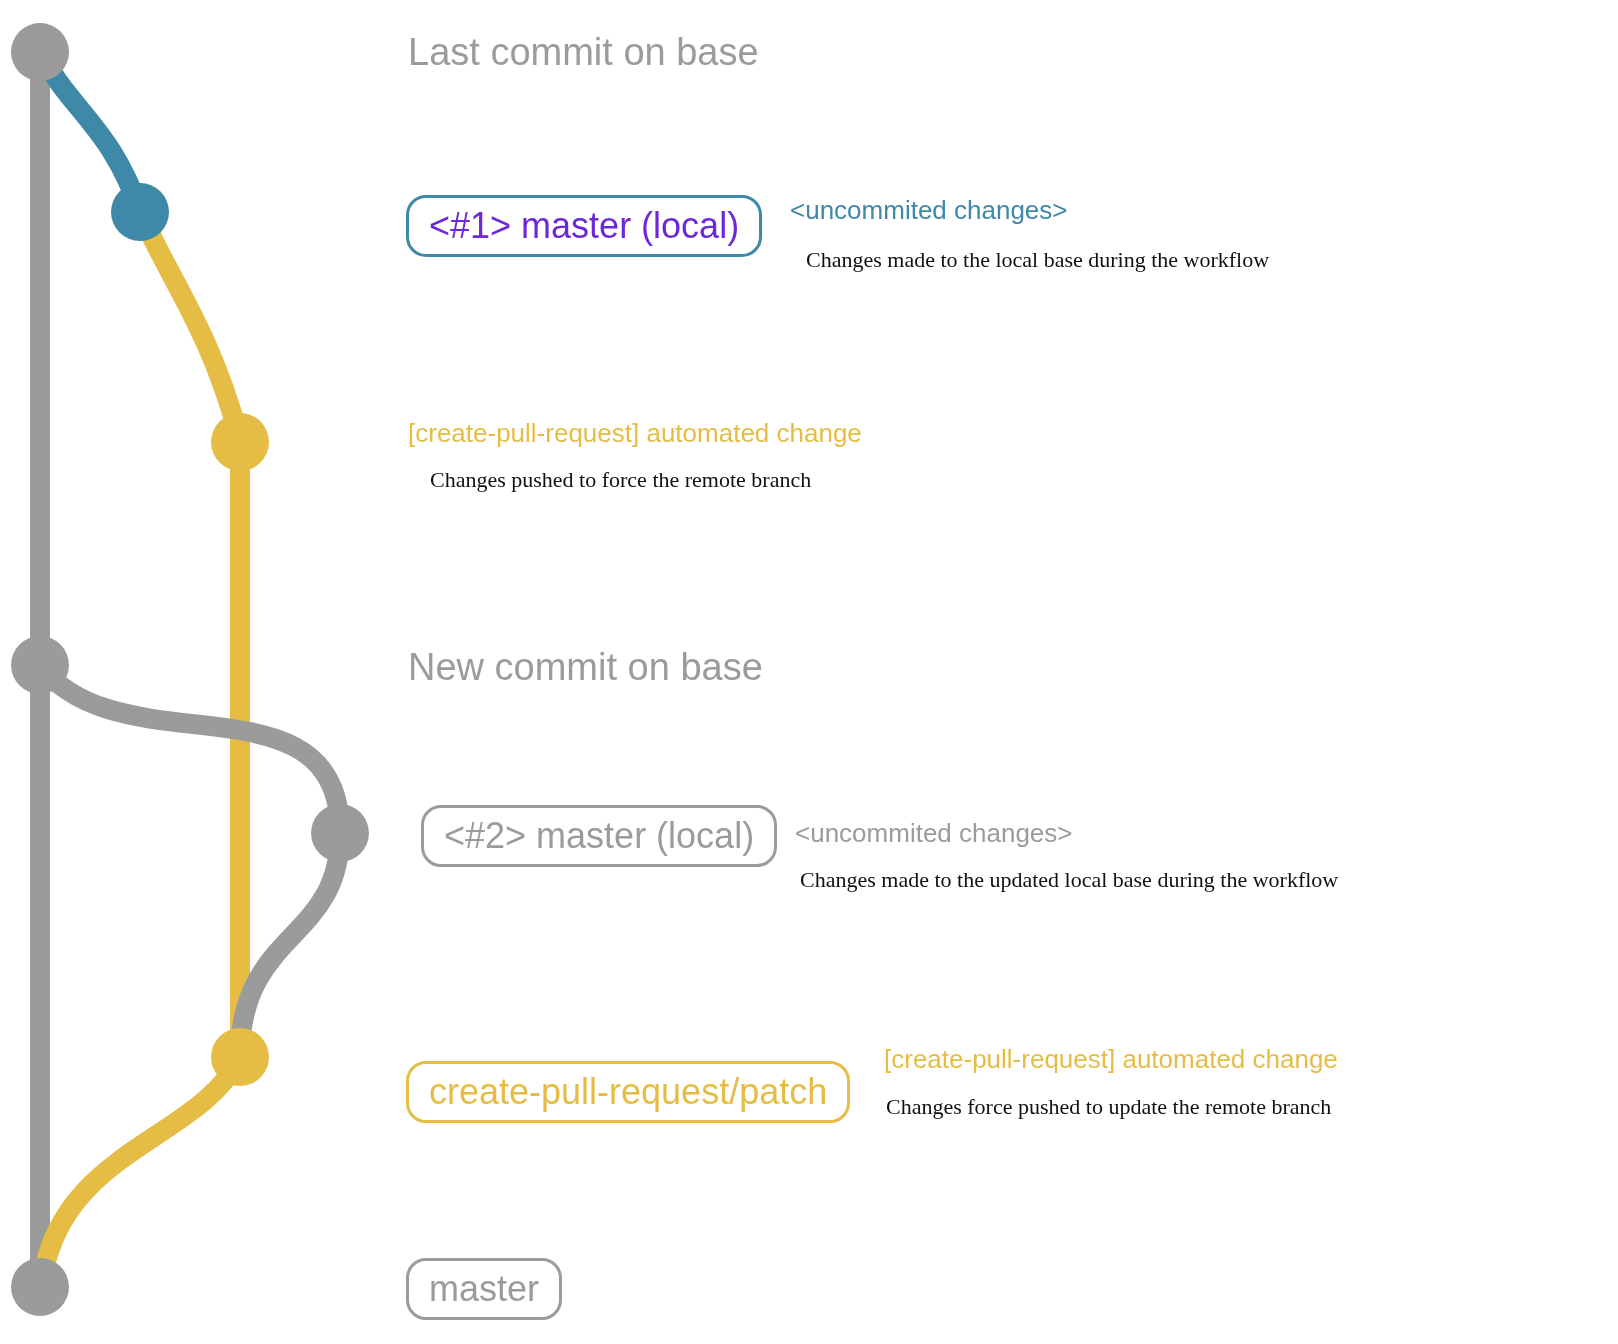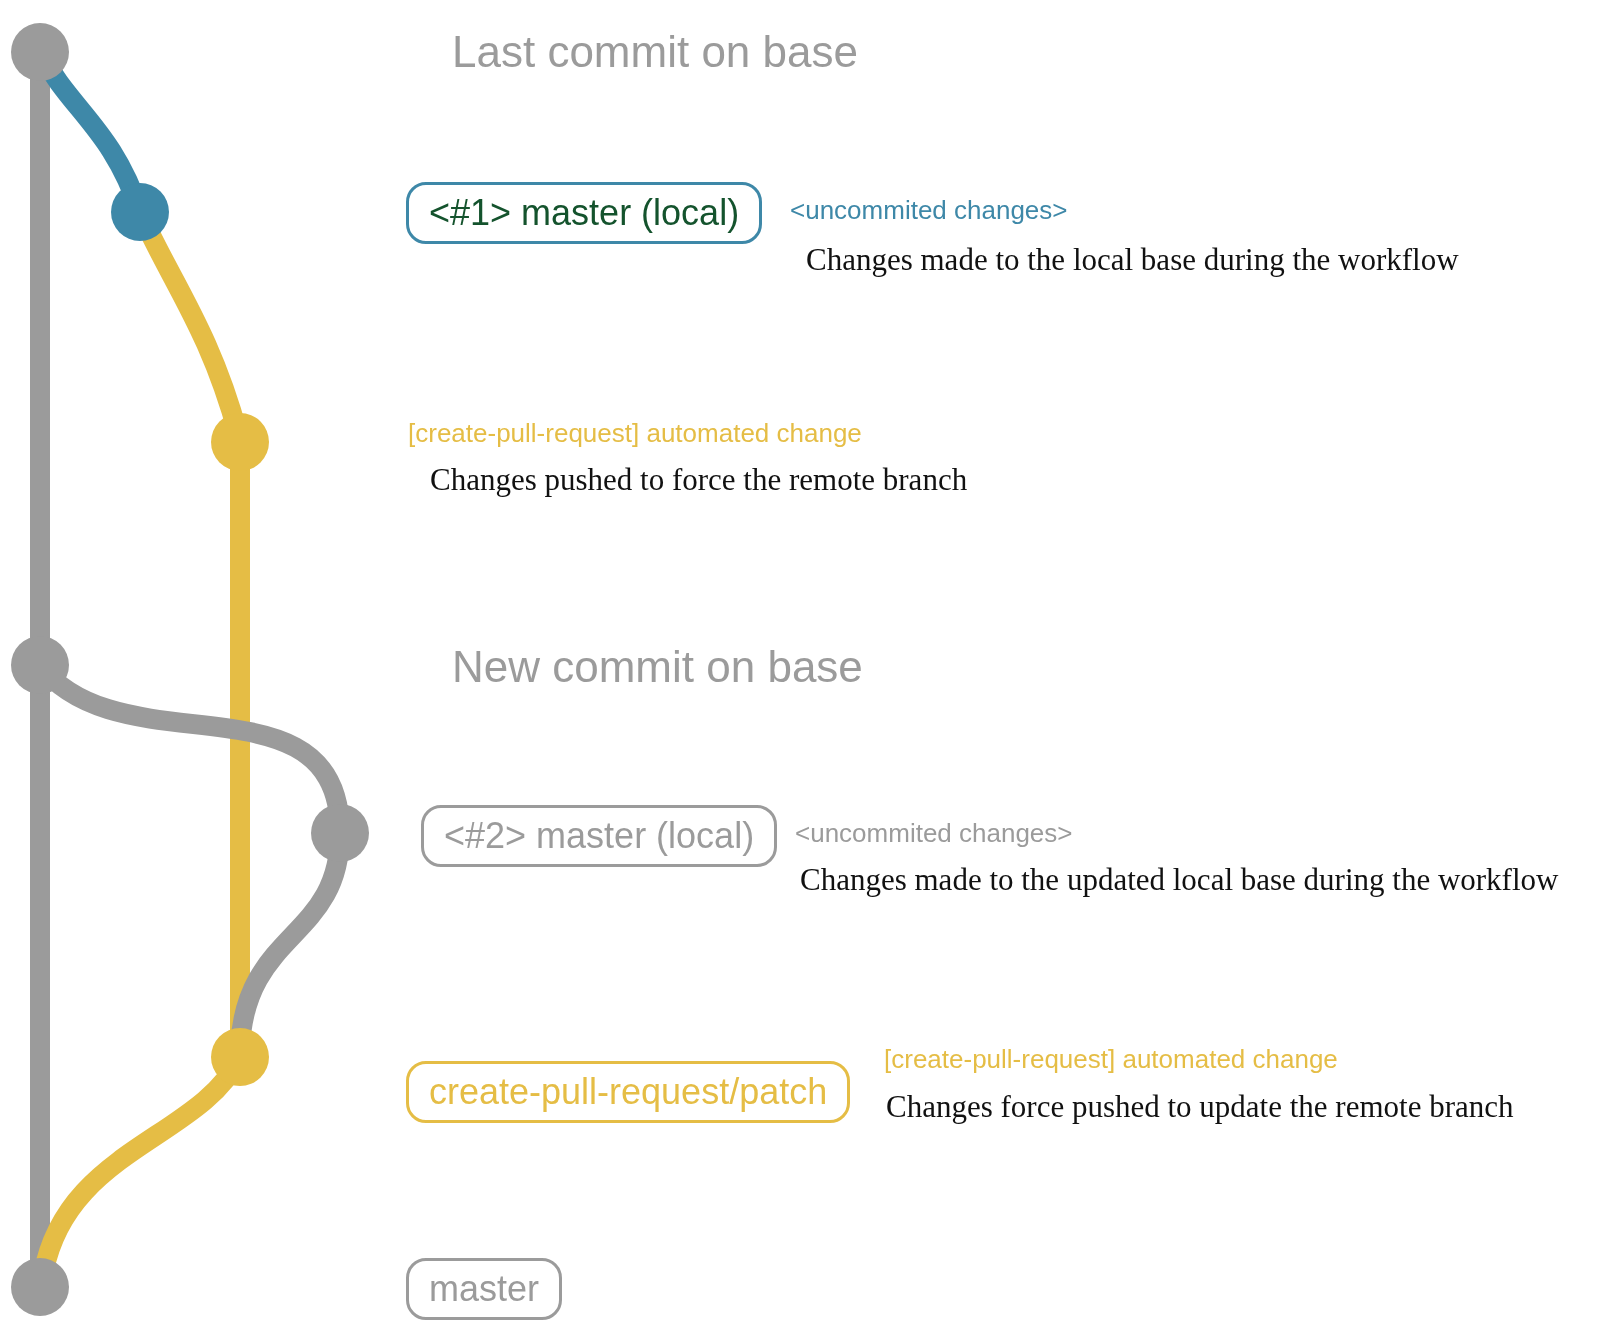--- a/index.html
+++ b/index.html
@@ -6,38 +6,38 @@
   #canvas{
     position:relative;
     width:1618px;height:1344px;
     background:#ffffff;
     overflow:hidden;
     font-family:"Liberation Sans", sans-serif;
   }
   #graph{position:absolute;left:0;top:0;}
   .txt{position:absolute;white-space:nowrap;}
   .sans36{font-size:26px;line-height:42px;}
-  .sans38{font-size:44px;line-height:44px;margin-left:44px;}
+  .sans38{font-size:38px;line-height:44px;}
   .serif31{
     font-family:"Liberation Serif", serif;
-    font-size:31px;line-height:36px;color:#111111;
+    font-size:22px;line-height:36px;color:#111111;
   }
   .c-gray{color:#9b9b9b;}
   .c-blue{color:#3e88a8;}
   .c-yellow{color:#e5bd45;}
   .badge{
     position:absolute;
     font-size:36px;line-height:42px;
     padding:7px 20px;
     border:3px solid;
     border-radius:20px;
     background:#ffffff;
     white-space:nowrap;
   }
-  .b-blue{border-color:#3e88a8;color:#14532d;}
+  .b-blue{border-color:#3e88a8;color:#6d28d9;margin-top:13px;}
   .b-gray{border-color:#9b9b9b;color:#9b9b9b;}
   .b-yellow{border-color:#e5bd45;color:#e5bd45;}
 </style>
 </head>
 <body>
 
 <div id="canvas">
 
   <svg id="graph" width="1618" height="1344" viewBox="0 0 1618 1344">
 

